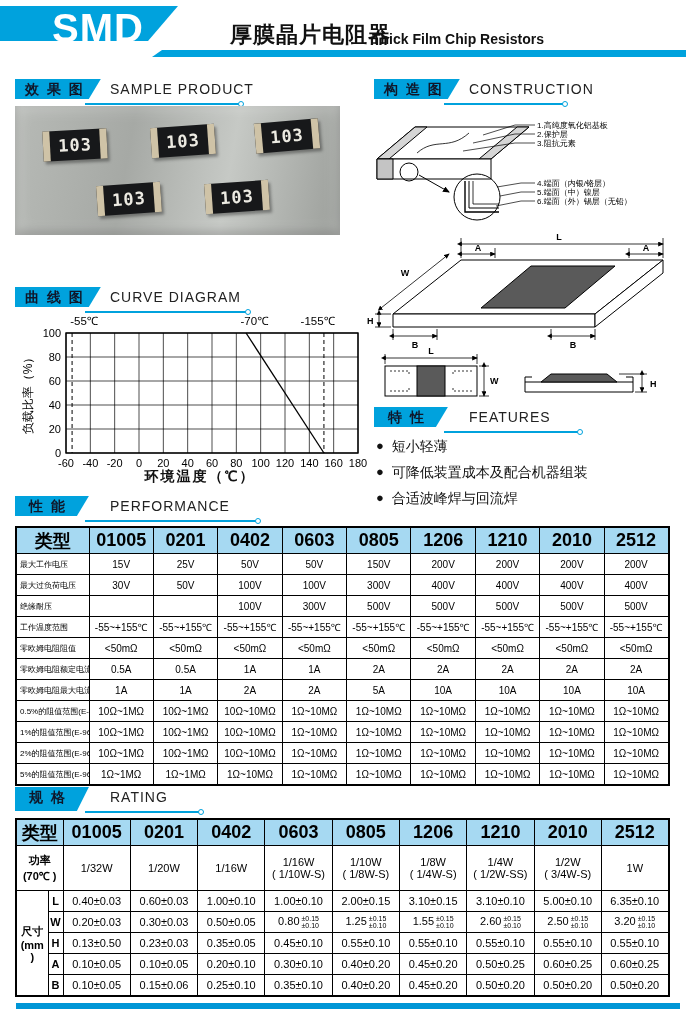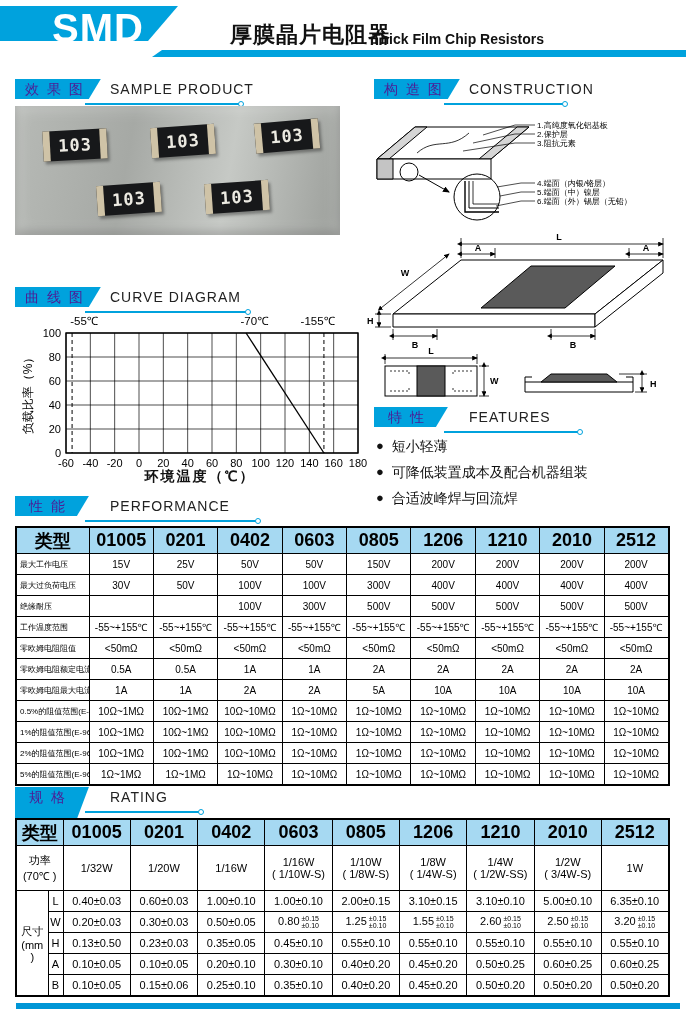--- a/index.html
+++ b/index.html
@@ -11,22 +11,22 @@
     clip-path:polygon(0 0,178px 0,148px 100%,0 100%);text-align:right;}
   .logo{position:absolute;left:52px;top:2px;color:#fff;font-size:40px;font-weight:bold;letter-spacing:1px;line-height:40px;}
   .title-cn{position:absolute;left:214px;top:20px;font-size:22px;font-weight:bold;color:#111;letter-spacing:1px;margin-left:16px;}
   .title-en{position:absolute;left:372px;top:31px;font-size:14px;font-weight:bold;color:#111;}
   .under-bar{position:absolute;left:152px;top:50px;width:534px;height:7px;background:#00a2dd;
     clip-path:polygon(10px 0,100% 0,100% 100%,0 100%);}
   .footer-bar{position:absolute;left:16px;top:1003px;width:664px;height:6px;background:#0096d6;}
 
   
   .sec{position:absolute;height:26px;}
-  .sec-box{position:absolute;left:0;top:0;height:20px;line-height:20px;background:#00a2dd;color:#4c1d95;
-    font-weight:normal;font-size:14px;text-align:center;padding:0 16px 0 10px;
+  .sec-box{position:absolute;left:0;top:0;height:20px;line-height:20px;background:#00a2dd;color:#0f172a;
+    font-weight:bold;font-size:14px;text-align:center;padding:0 16px 0 10px;
     clip-path:polygon(0 0,100% 0,calc(100% - 12px) 100%,0 100%);letter-spacing:2px;}
   .sec-en{position:absolute;left:95px;top:2px;font-size:14px;color:#222;letter-spacing:1px;white-space:nowrap;}
   .sec-line{position:absolute;left:70px;right:0;top:24px;height:2px;background:#00a2dd;}
   .sec-dot{position:absolute;right:-4px;top:-2px;width:4px;height:4px;border:1px solid #00a2dd;border-radius:50%;background:#fff;}
 
   
   .photo{position:absolute;left:15px;top:106px;width:325px;height:129px;
     background:linear-gradient(100deg,#b7bab6 0%,#a6a9a5 35%,#c6c9c5 65%,#9b9e9a 100%);
     box-shadow:inset 0 0 18px rgba(255,255,255,.35), inset 0 -4px 8px rgba(0,0,0,.25);}
   .chip{position:absolute;width:64px;height:30px;background:#17181a;display:flex;align-items:center;
@@ -57,21 +57,21 @@
     padding:0 1px;overflow:hidden;}
   .dtable{border:2px solid #000;}
   .dtable thead th{background:#a6d9f2;font-size:18px;font-weight:bold;height:25px;}
   #perf-table{top:526px;}
   #perf-table td{font-size:10px;height:20px;}
   #perf-table tbody th{font-size:8px;font-weight:normal;text-align:left;padding-left:3px;white-space:nowrap;}
   #rating-table{top:818px;}
   #rating-table td{font-size:11px;}
   #rating-table .power-row td{height:44px;}
   #rating-table .dim-row td{height:20px;}
-  #rating-table .rl{font-size:11px;font-weight:normal;}
+  #rating-table .rl{font-size:11px;font-weight:bold;}
   .stack{display:inline-flex;flex-direction:column;font-size:7px;line-height:7.5px;margin-left:2px;
     vertical-align:middle;text-align:left;}
 </style>
 </head>
 <body>
 
 <div id="page">
 
   <div class="top-band">
     <span class="logo">SMD</span>
@@ -109,21 +109,21 @@
       </span>
   </div>
   <div class="sec" style="left:15px;top:496px;width:242px">
     <span class="sec-box" style="padding:0 22px 0 14px">性  能</span>
     <span class="sec-en">PERFORMANCE</span>
     <span class="sec-line">
         <i class="sec-dot"></i>
       </span>
   </div>
   <div class="sec" style="left:15px;top:787px;width:185px">
-    <span class="sec-box" style="padding:0 22px 12px 14px">规  格</span>
+    <span class="sec-box" style="padding:0 22px 4px 14px">规  格</span>
     <span class="sec-en">RATING</span>
     <span class="sec-line">
         <i class="sec-dot"></i>
       </span>
   </div>
 
   <div class="photo">
     <div class="chip" style="left:28px;top:24px;transform:rotate(-3deg)">
       <i class="cap"></i>
       <span class="chip-label">103</span>

